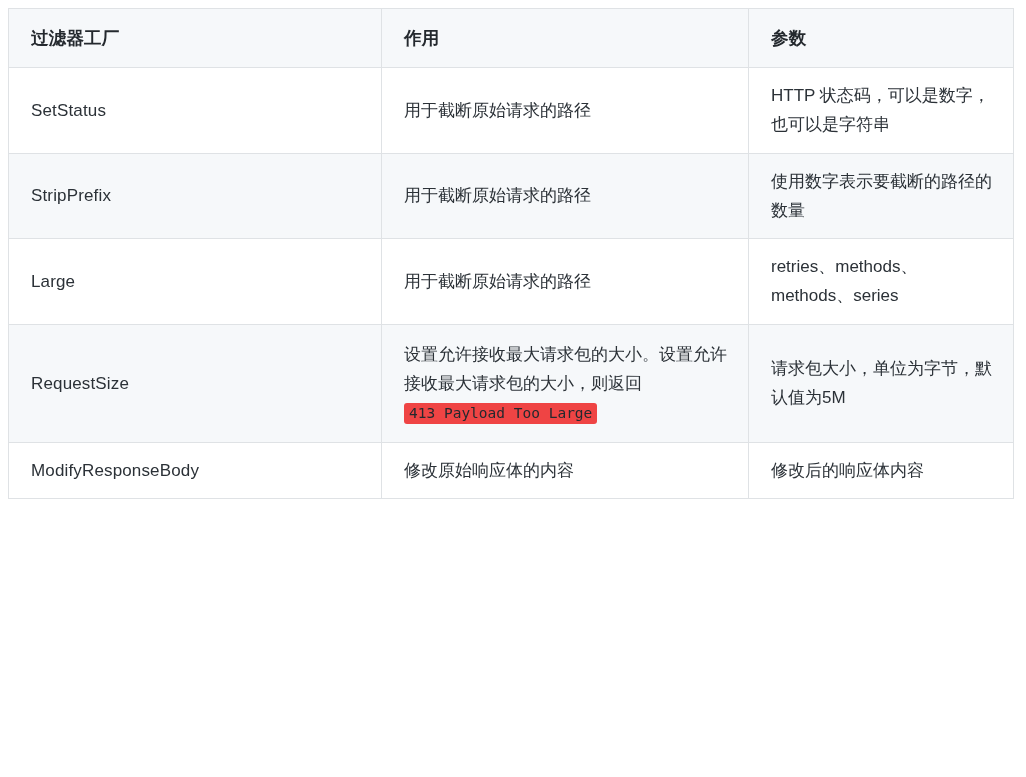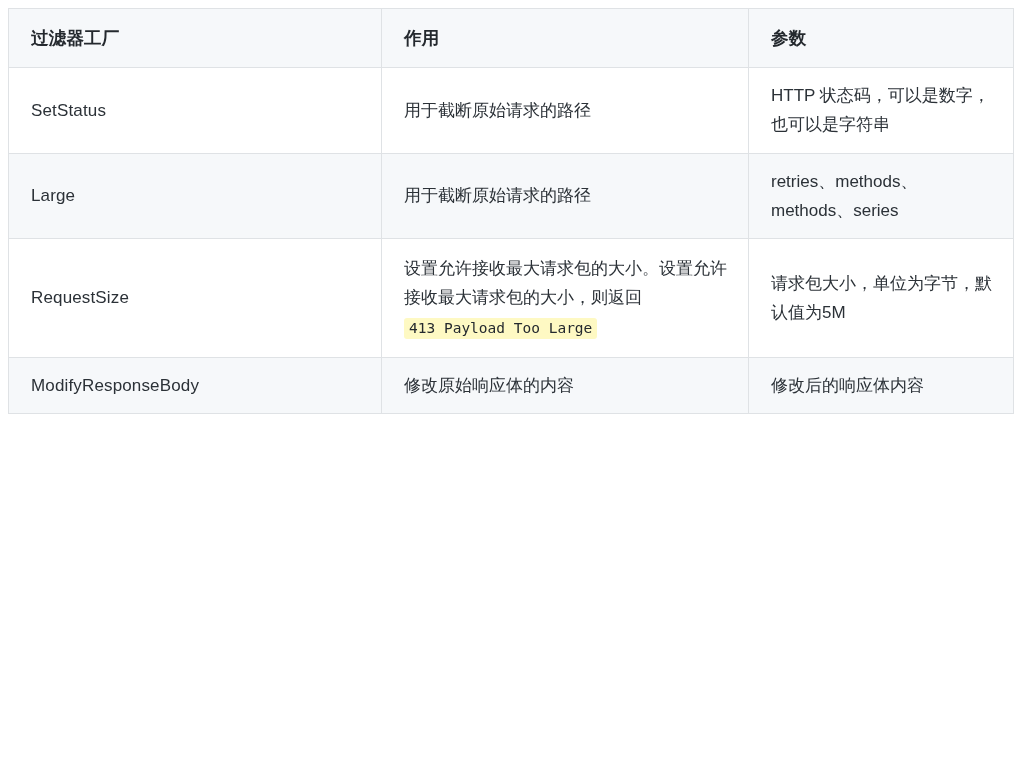--- a/index.html
+++ b/index.html
@@ -66,21 +66,21 @@
   }
 
   
   td.name-cell {
     color: #2b3137;
     letter-spacing: 0.15px;
   }
 
   code.inline-code {
     font-family: "DejaVu Sans Mono", "Liberation Mono", monospace;
-    background: #fef9c3;
+    background: #ef4444;
     border-radius: 3px;
     padding: 2px 5px 3px 5px;
     font-size: 14.5px;
     color: #24292e;
     white-space: nowrap;
     line-height: 1.4;
   }
 
   
   tr.tall td { padding-top: 15px; padding-bottom: 15px; }
@@ -104,20 +104,25 @@
     </thead>
     <tbody>
 
 
       <tr>
         <td class="name-cell">SetStatus</td>
         <td>用于截断原始请求的路径</td>
         <td>HTTP 状态码，可以是数字，也可以是字符串</td>
       </tr>
 
+      <tr>
+        <td class="name-cell">StripPrefix</td>
+        <td>用于截断原始请求的路径</td>
+        <td>使用数字表示要截断的路径的数量</td>
+      </tr>
 
       <tr>
         <td class="name-cell">Large</td>
         <td>用于截断原始请求的路径</td>
         <td>retries、methods、methods、series</td>
       </tr>
 
       <tr class="tall">
         <td class="name-cell">RequestSize</td>
         <td><span>设置允许接收最大请求包的大小。设置允许接收最大请求包的大小，则返回 </span><code class="inline-code">413 Payload Too Large</code><span></span></td>

